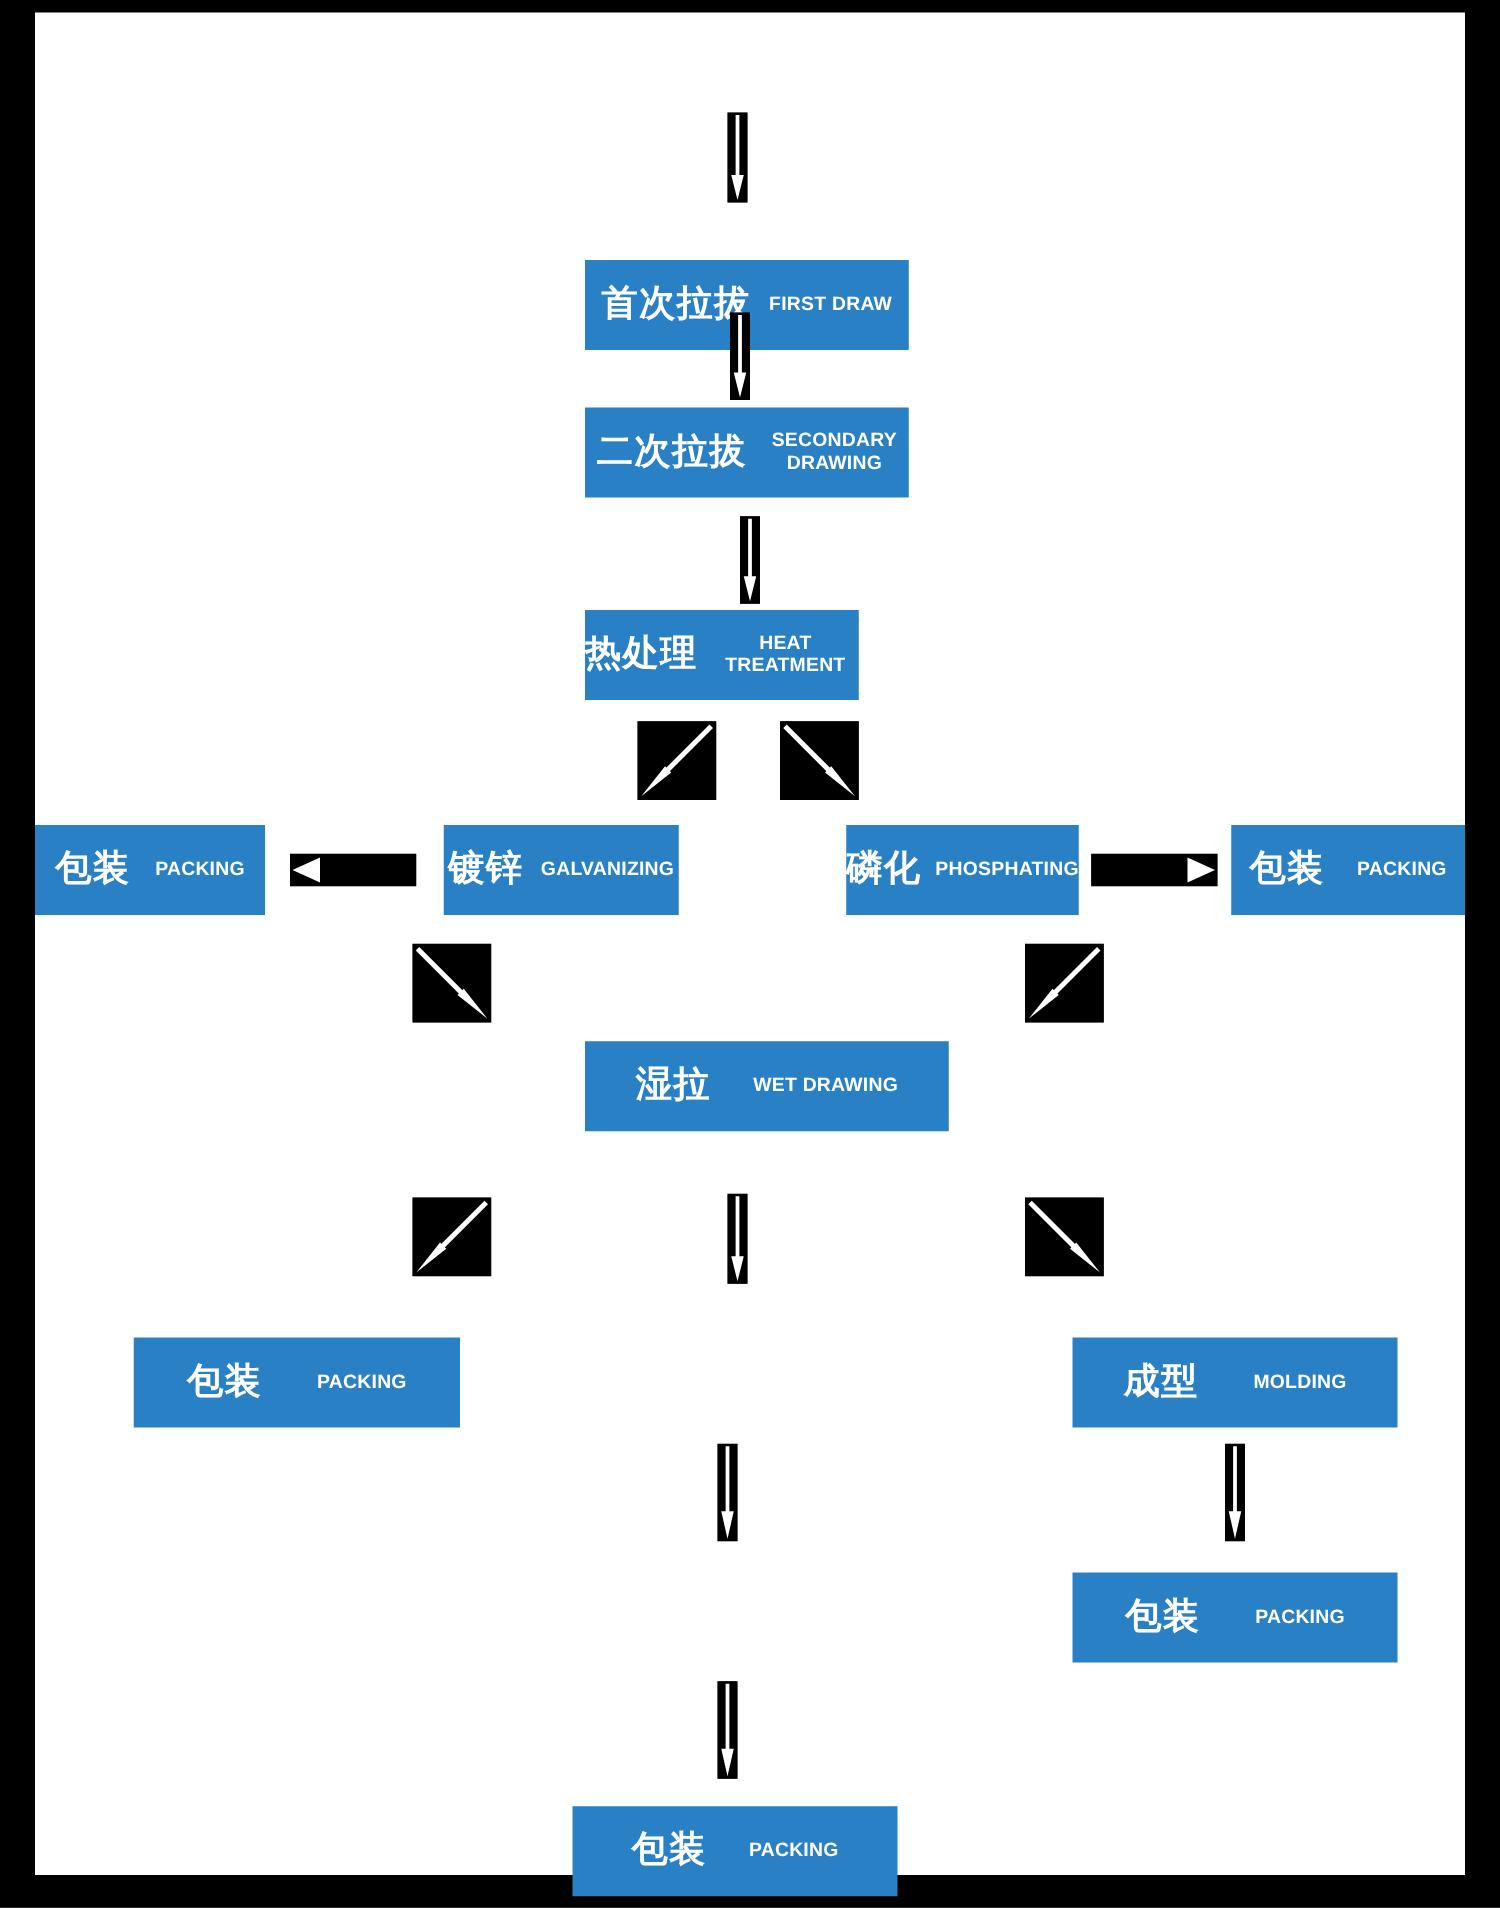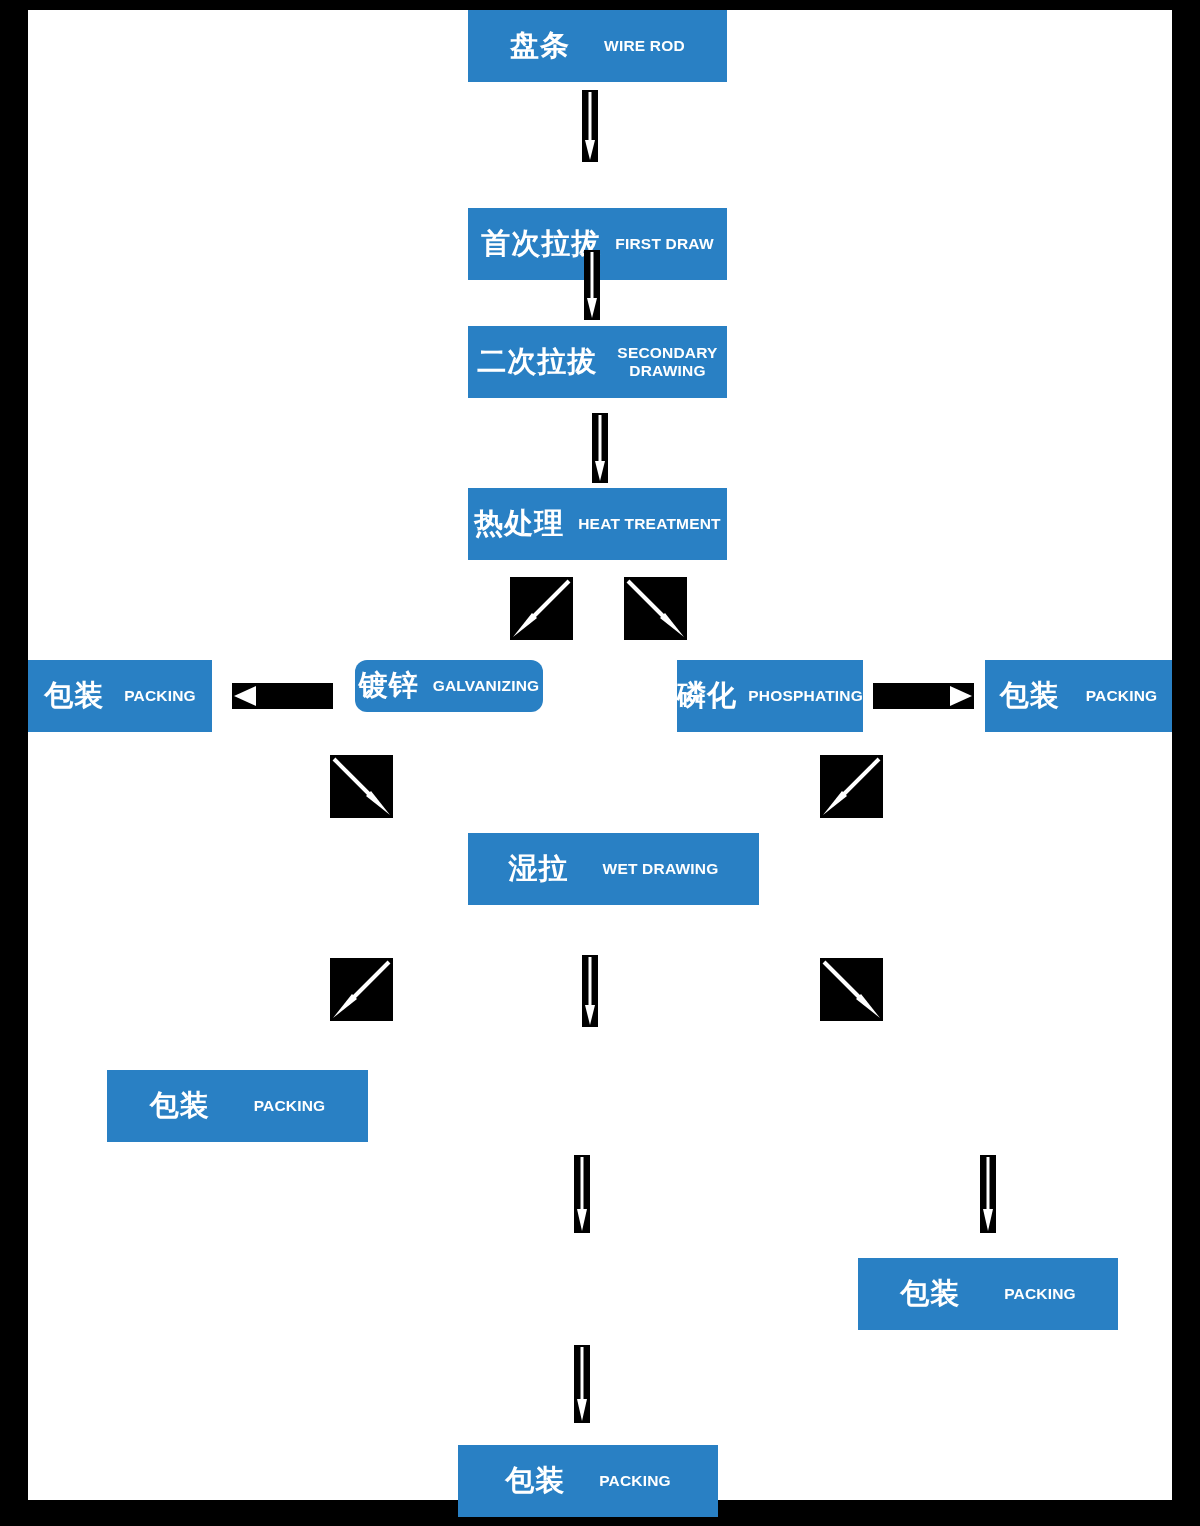--- a/index.html
+++ b/index.html
@@ -63,25 +63,20 @@
     display: block;
   }
   .arrow svg { display: block; }
 </style>
 </head>
 <body>
 
 <div id="canvas">
   <div id="page">
 
-    <div class="box" style="left:440px; top:0px; width:259px; height:72px;">
-      <span class="cn">盘条</span>
-      <span class="gap-34"></span>
-      <span class="en">WIRE ROD</span>
-    </div>
 
     <div class="arrow" style="left:554px; top:80px; width:16px; height:72px;">
       <svg width="16" height="72" viewBox="0 0 16 72" aria-hidden="true">
         <rect x="0" y="0" width="16" height="72" fill="#000000"></rect>
         <path d="M8 2 L8 54" stroke="#ffffff" stroke-width="3" fill="none"></path>
         <path d="M8 70 L3 50 L13 50 Z" fill="#ffffff"></path>
       </svg>
     </div>
 
     <div class="box" style="left:440px; top:158px; width:259px; height:72px;margin-top:40px;">
@@ -106,21 +101,21 @@
     </div>
 
     <div class="arrow" style="left:564px; top:403px; width:16px; height:70px;">
       <svg width="16" height="70" viewBox="0 0 16 70" aria-hidden="true">
         <rect x="0" y="0" width="16" height="70" fill="#000000"></rect>
         <path d="M8 2 L8 52" stroke="#ffffff" stroke-width="3" fill="none"></path>
         <path d="M8 68 L3 48 L13 48 Z" fill="#ffffff"></path>
       </svg>
     </div>
 
-    <div class="box" style="left:440px; top:478px; width:259px; height:72px;">
+    <div class="box" style="left:440px; top:478px; width:219px; height:72px;justify-content:space-between;">
       <span class="cn">热处理</span>
       <span class="gap-14"></span>
       <span class="en">HEAT TREATMENT</span>
     </div>
 
     <div class="arrow" style="left:482px; top:567px; width:63px; height:63px;">
       <svg width="63" height="63" viewBox="0 0 63 63" aria-hidden="true">
         <rect x="0" y="0" width="63" height="63" fill="#000000"></rect>
         <path d="M59 4 L18 45" stroke="#ffffff" stroke-width="4" fill="none"></path>
         <path d="M3 60 L22 36 L27 41 Z" fill="#ffffff"></path>
@@ -142,21 +137,21 @@
     </div>
 
     <div class="arrow" style="left:204px; top:673px; width:101px; height:26px;">
       <svg width="101" height="26" viewBox="0 0 101 26" aria-hidden="true">
         <rect x="0" y="0" width="101" height="26" fill="#000000"></rect>
         <path d="M99 13 L44 13" stroke="#ffffff" stroke-width="0" fill="none"></path>
         <path d="M2 13 L24 3 L24 23 Z" fill="#ffffff"></path>
       </svg>
     </div>
 
-    <div class="box" style="left:327px; top:650px; width:188px; height:52px;border-radius:12px;">
+    <div class="box" style="left:327px; top:650px; width:188px; height:72px;">
       <span class="cn">镀锌</span>
       <span class="gap-14"></span>
       <span class="en">GALVANIZING</span>
     </div>
 
     <div class="box" style="left:649px; top:650px; width:186px; height:72px;">
       <span class="cn">磷化</span>
       <span class="gap-14"></span>
       <span class="en">PHOSPHATING</span>
     </div>
@@ -220,20 +215,25 @@
       </svg>
     </div>
 
     <div class="box" style="left:79px; top:1060px; width:261px; height:72px;">
       <span class="cn">包装</span>
       <span class="gap-44"></span>
       <span class="en">PACKING</span>
     </div>
 
 
+    <div class="box" style="left:830px; top:1060px; width:260px; height:72px;">
+      <span class="cn">成型</span>
+      <span class="gap-44"></span>
+      <span class="en">MOLDING</span>
+    </div>
 
     <div class="arrow" style="left:546px; top:1145px; width:16px; height:78px;">
       <svg width="16" height="78" viewBox="0 0 16 78" aria-hidden="true">
         <rect x="0" y="0" width="16" height="78" fill="#000000"></rect>
         <path d="M8 2 L8 58" stroke="#ffffff" stroke-width="3" fill="none"></path>
         <path d="M8 76 L3 54 L13 54 Z" fill="#ffffff"></path>
       </svg>
     </div>
 
     <div class="arrow" style="left:952px; top:1145px; width:16px; height:78px;">

